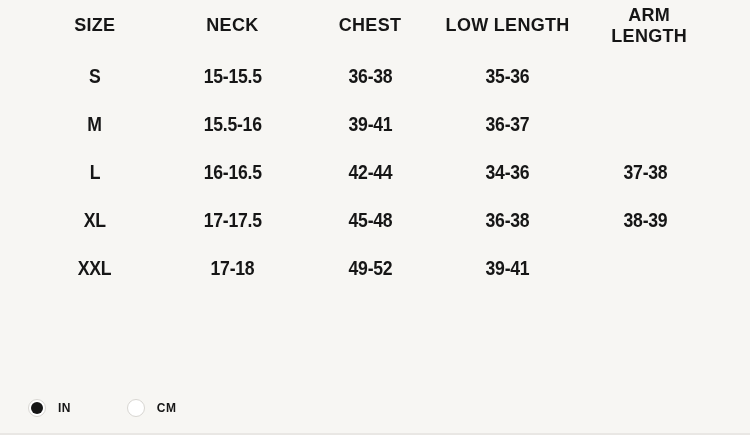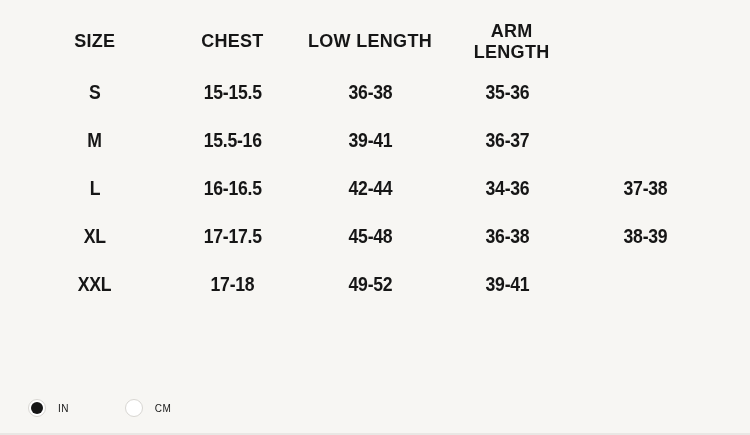--- a/index.html
+++ b/index.html
@@ -15,21 +15,21 @@
     position: relative;
     width: 750px;
     height: 435px;
     background: #f7f6f3;
   }
 
   
   .size-table {
     position: absolute;
     left: 26px;
-    top: 16px;
+    top: 0;
     width: 688px;
   }
   .t-row {
     display: grid;
     grid-template-columns: repeat(5, 1fr);
     align-items: center;
   }
   .t-row.head { height: 52px; }
   .t-row.data { height: 48px; }
   .t-cell {
@@ -82,41 +82,42 @@
     flex: 0 0 auto;
   }
   .radio.selected::after {
     content: "";
     position: absolute;
     left: 2px; top: 2px; right: 2px; bottom: 2px;
     border-radius: 50%;
     background: #161616;
   }
   .unit-label {
-    font-size: 10px;
-    font-weight: 400;
+    font-size: 12px;
+    font-weight: 700;
     letter-spacing: 0.4px;
   }
 
   .bottom-divider {
     position: absolute;
     left: 0; bottom: 0;
     width: 750px; height: 2px;
     background: #e9e7e4;
   }
 </style>
 </head>
 <body>
 
 <div class="screen">
 
   <div class="size-table">
 
     <div class="t-row head">
       <div class="t-cell">SIZE</div>
+      <div class="t-cell">NECK</div>
       <div class="t-cell">CHEST</div>
       <div class="t-cell">LOW LENGTH</div>
       <div class="t-cell wrap">ARM LENGTH</div>
     </div>
 
     <div class="t-row data">
       <div class="t-cell"><span>S</span></div>
       <div class="t-cell"><span>15-15.5</span></div>
       <div class="t-cell"><span>36-38</span></div>
       <div class="t-cell"><span>35-36</span></div>

